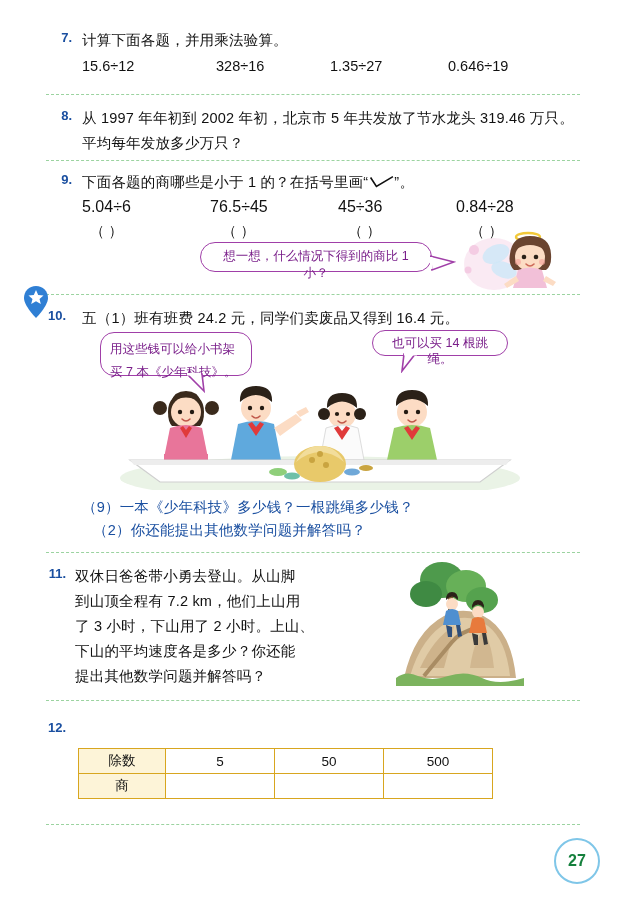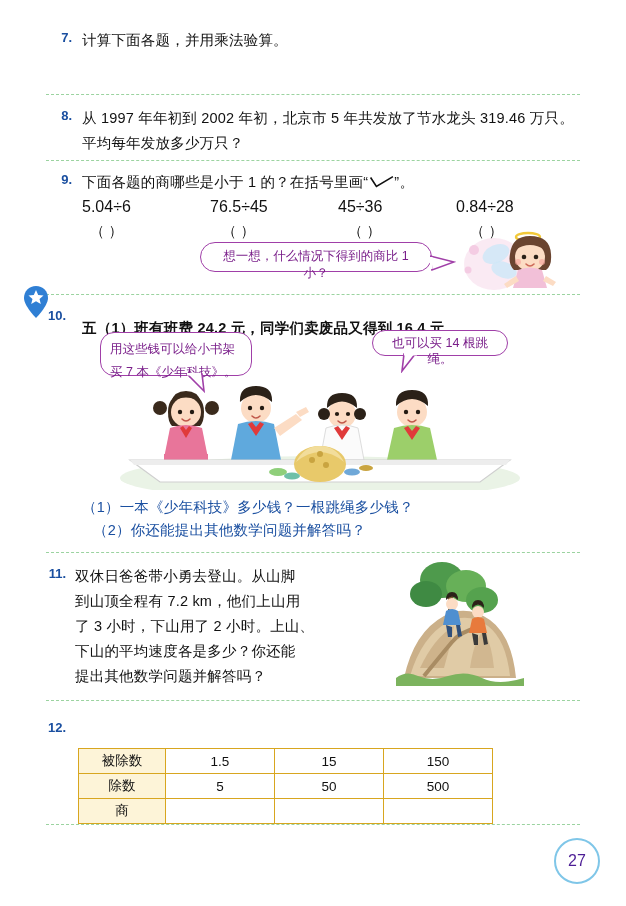--- a/index.html
+++ b/index.html
@@ -95,23 +95,23 @@
   }
   .pagenum {
     position: absolute;
     right: 26px;
     bottom: 22px;
     width: 42px;
     height: 42px;
     border-radius: 50%;
     background: #ffffff;
     border: 2px solid #7fc6e8;
-    color: #4c1d95;
+    color: #15803d;
     font-size: 16px;
-    font-weight: normal;
+    font-weight: bold;
     display: flex;
     align-items: center;
     justify-content: center;
   }
   .badge {
     position: absolute;
     left: 24px;
     top: 286px;
     width: 24px;
     height: 30px;
@@ -122,20 +122,26 @@
   }
 </style>
 </head>
 <body>
 
 <div class="page">
 
   <div class="num" style="left:46px; top:30px;">7.</div>
   <div class="qtext" style="left:82px; top:28px;">计算下面各题，并用乘法验算。</div>
 
+  <div class="expr-row" style="left:0; top:58px; width:626px; height:22px;">
+    <span class="expr" style="left:82px; top:0;">15.6÷12</span>
+    <span class="expr" style="left:216px; top:0;">328÷16</span>
+    <span class="expr" style="left:330px; top:0;">1.35÷27</span>
+    <span class="expr" style="left:448px; top:0;">0.646÷19</span>
+  </div>
 
   <div class="divider" style="top:94px;"></div>
 
   <div class="num" style="left:46px; top:108px;">8.</div>
   <div class="qtext" style="left:82px; top:106px;">从 1997 年年初到 2002 年初，北京市 5 年共发放了节水龙头 319.46 万只。</div>
   <div class="qtext" style="left:82px; top:131px;">平均每年发放多少万只？</div>
 
   <div class="divider" style="top:160px;"></div>
 
   <div class="num" style="left:46px; top:172px;">9.</div>
@@ -195,21 +201,21 @@
   <div class="divider" style="top:294px;"></div>
 
   <div class="badge">
     <svg width="24" height="32" viewBox="0 0 24 32">
       <path d="M12 0 C19 0 24 5 24 12 C24 20 12 32 12 32 C12 32 0 20 0 12 C0 5 5 0 12 0z" fill="#2f7fd4"></path>
       <path d="M12 4 l2.2 5 l5.3 0.4 l-4 3.5 l1.3 5.2 l-4.8 -2.9 l-4.8 2.9 l1.3 -5.2 l-4 -3.5 l5.3 -0.4z" fill="#ffffff"></path>
     </svg>
   </div>
 
   <div class="num" style="left:40px; top:308px;">10.</div>
-  <div class="qtext" style="left:82px; top:316px;font-weight:bold;">五（1）班有班费 24.2 元，同学们卖废品又得到 16.4 元。</div>
+  <div class="qtext" style="left:82px; top:306px;">五（1）班有班费 24.2 元，同学们卖废品又得到 16.4 元。</div>
 
   <div class="bubble" style="left:100px; top:332px; width:152px; height:44px; padding:5px 9px;">用这些钱可以给小书架买 7 本《少年科技》。</div>
   <svg style="position:absolute; left:184px; top:373px;" width="24" height="20">
     <polygon points="2,0 20,18 18,1" fill="#ffffff" stroke="#a03fa8" stroke-width="1.6"></polygon>
     <line x1="3" y1="1" x2="17" y2="1" stroke="#ffffff" stroke-width="3"></line>
   </svg>
 
   <div class="bubble" style="left:372px; top:330px; width:136px; height:26px; text-align:center; line-height:16px; padding:4px 8px;">也可以买 14 根跳绳。</div>
   <svg style="position:absolute; left:400px; top:353px;" width="24" height="20">
     <polygon points="16,0 2,18 4,1" fill="#ffffff" stroke="#a03fa8" stroke-width="1.6"></polygon>
@@ -278,21 +284,21 @@
       <circle cx="206" cy="97" r="3" fill="#c9a440"></circle>
       <circle cx="200" cy="86" r="3" fill="#c9a440"></circle>
 
       <ellipse cx="158" cy="104" rx="9" ry="4" fill="#8fcf7a"></ellipse>
       <ellipse cx="172" cy="108" rx="8" ry="3.5" fill="#6fc0a8"></ellipse>
       <ellipse cx="232" cy="104" rx="8" ry="3.5" fill="#6fa8d8"></ellipse>
       <ellipse cx="246" cy="100" rx="7" ry="3" fill="#c9a440"></ellipse>
     </svg>
   </div>
 
-  <div class="qtext" style="left:82px; top:495px; color:#1a4fa0;">（1）一本《少年科技》多少钱？一根跳绳多少钱？</div>
+  <div class="qtext" style="left:82px; top:495px; color:#1a4fa0;">（9）一本《少年科技》多少钱？一根跳绳多少钱？</div>
   <div class="qtext" style="left:82px; top:518px; color:#1a4fa0;margin-left:11px;">（2）你还能提出其他数学问题并解答吗？</div>
 
   <div class="divider" style="top:552px;"></div>
 
   <div class="num" style="left:40px; top:566px;">11.</div>
   <div class="qtext" style="left:75px; top:564px;">双休日爸爸带小勇去登山。从山脚</div>
   <div class="qtext" style="left:75px; top:589px;">到山顶全程有 7.2 km，他们上山用</div>
   <div class="qtext" style="left:75px; top:614px;">了 3 小时，下山用了 2 小时。上山、</div>
   <div class="qtext" style="left:75px; top:639px;">下山的平均速度各是多少？你还能</div>
   <div class="qtext" style="left:75px; top:664px;">提出其他数学问题并解答吗？</div>
@@ -332,26 +338,20 @@
       <path d="M6 122 q10 -8 22 -2 q14 6 30 0 q18 -6 34 2 q16 8 42 0 l0 8 l-128 0z" fill="#7cb35e"></path>
     </svg>
   </div>
 
   <div class="divider" style="top:700px;"></div>
 
   <div class="num" style="left:40px; top:720px;">12.</div>
 
   <table class="tbl" style="left:78px; top:748px;">
     <tbody>
-        <tr>
-      <td class="hdr">被除数</td>
-      <td class="val">1.5</td>
-      <td class="val">15</td>
-      <td class="val">150</td>
-    </tr>
     <tr>
       <td class="hdr">除数</td>
       <td class="val">5</td>
       <td class="val">50</td>
       <td class="val">500</td>
     </tr>
     <tr>
       <td class="hdr">商</td>
       <td class="val"></td>
       <td class="val"></td>

